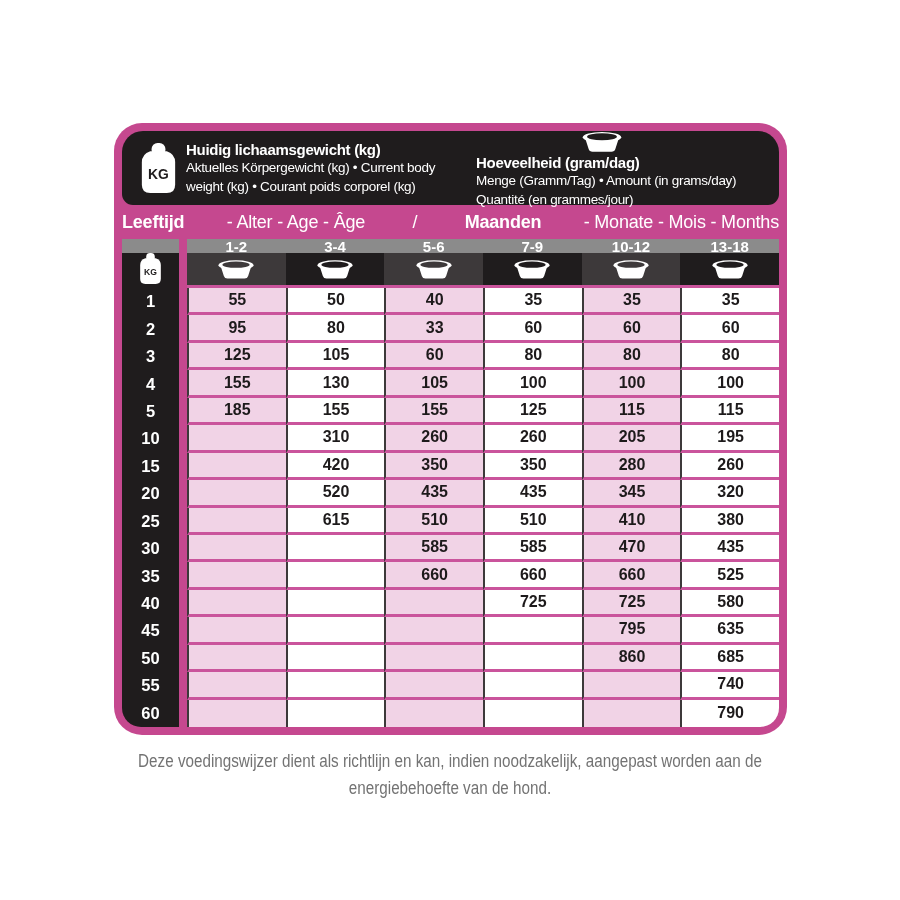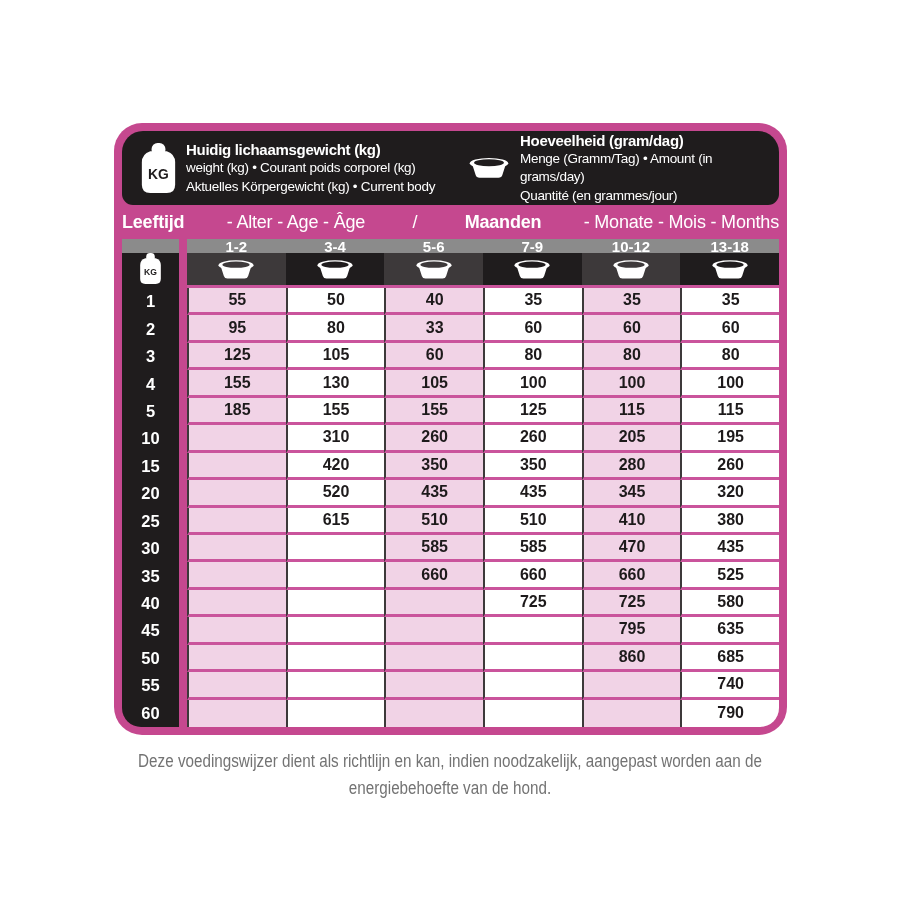--- a/index.html
+++ b/index.html
@@ -14,21 +14,21 @@
     background:#c5488f;border-radius:28px;box-sizing:border-box;
     padding:8px;display:flex;flex-direction:column;
   }
   
   .hdr{
     height:74px;background:#1f1c1d;border-radius:21px 21px 11px 11px;
     position:relative;color:#fff;flex:0 0 auto;
   }
   .hdr-group{position:absolute;top:0;height:100%;display:flex;align-items:center;}
   .hdr-group.left{left:18px;}
-  .hdr-group.right{left:345px;}
+  .hdr-group.right{left:345px;flex-direction:column;}
   .hdr-icon{flex:0 0 auto;display:flex;align-items:center;justify-content:center;}
   .kg-big{width:37px;height:50px;}
   .bowl-big{width:44px;height:22px;color:#1f1c1d;}
   .hdr-text{margin-left:9px;letter-spacing:-0.3px;}
   .hdr-title{font-weight:bold;font-size:15px;line-height:19px;}
   .hdr-sub{font-size:13.5px;line-height:18.5px;}
   
   .band{
     height:34px;display:flex;align-items:center;justify-content:space-between;
     color:#fff;font-size:18px;flex:0 0 auto;letter-spacing:-0.2px;
@@ -81,22 +81,22 @@
     <div class="hdr-group left">
       <span class="hdr-icon kg-big">
           <svg viewBox="0 0 40 54" xmlns="http://www.w3.org/2000/svg" class="kg-big">
     <rect x="12.5" y="0" width="15" height="14" rx="6.5" fill="#ffffff"></rect>
     <path d="M11 9 Q2 12 2 21 L2 45 Q2 54 11 54 L29 54 Q38 54 38 45 L38 21 Q38 12 29 9 Z" fill="#ffffff"></path>
     <text class="kgtxt" x="20" y="39" text-anchor="middle" font-family="Liberation Sans, sans-serif" font-weight="bold" font-size="15" fill="#1f1c1d">KG</text>
   </svg>
         </span>
       <div class="hdr-text">
         <div class="hdr-title">Huidig lichaamsgewicht (kg)</div>
+        <div class="hdr-sub">Aktuelles Körpergewicht (kg) • Current body</div>
         <div class="hdr-sub">weight (kg) • Courant poids corporel (kg)</div>
-        <div class="hdr-sub">Aktuelles Körpergewicht (kg) • Current body</div>
       </div>
     </div>
     <div class="hdr-group right">
       <span class="hdr-icon bowl-big">
           <svg viewBox="0 0 56 26" xmlns="http://www.w3.org/2000/svg" class="bowl-big">
     <path d="M6.5 8 L11 22 Q12 25.5 16 25.5 L40 25.5 Q44 25.5 45 22 L49.5 8 Z" fill="#ffffff"></path>
     <ellipse cx="28" cy="7" rx="24.5" ry="6.8" fill="#ffffff"></ellipse>
     <ellipse cx="28" cy="6.3" rx="19" ry="4.4" fill="currentColor"></ellipse>
   </svg>
         </span>

